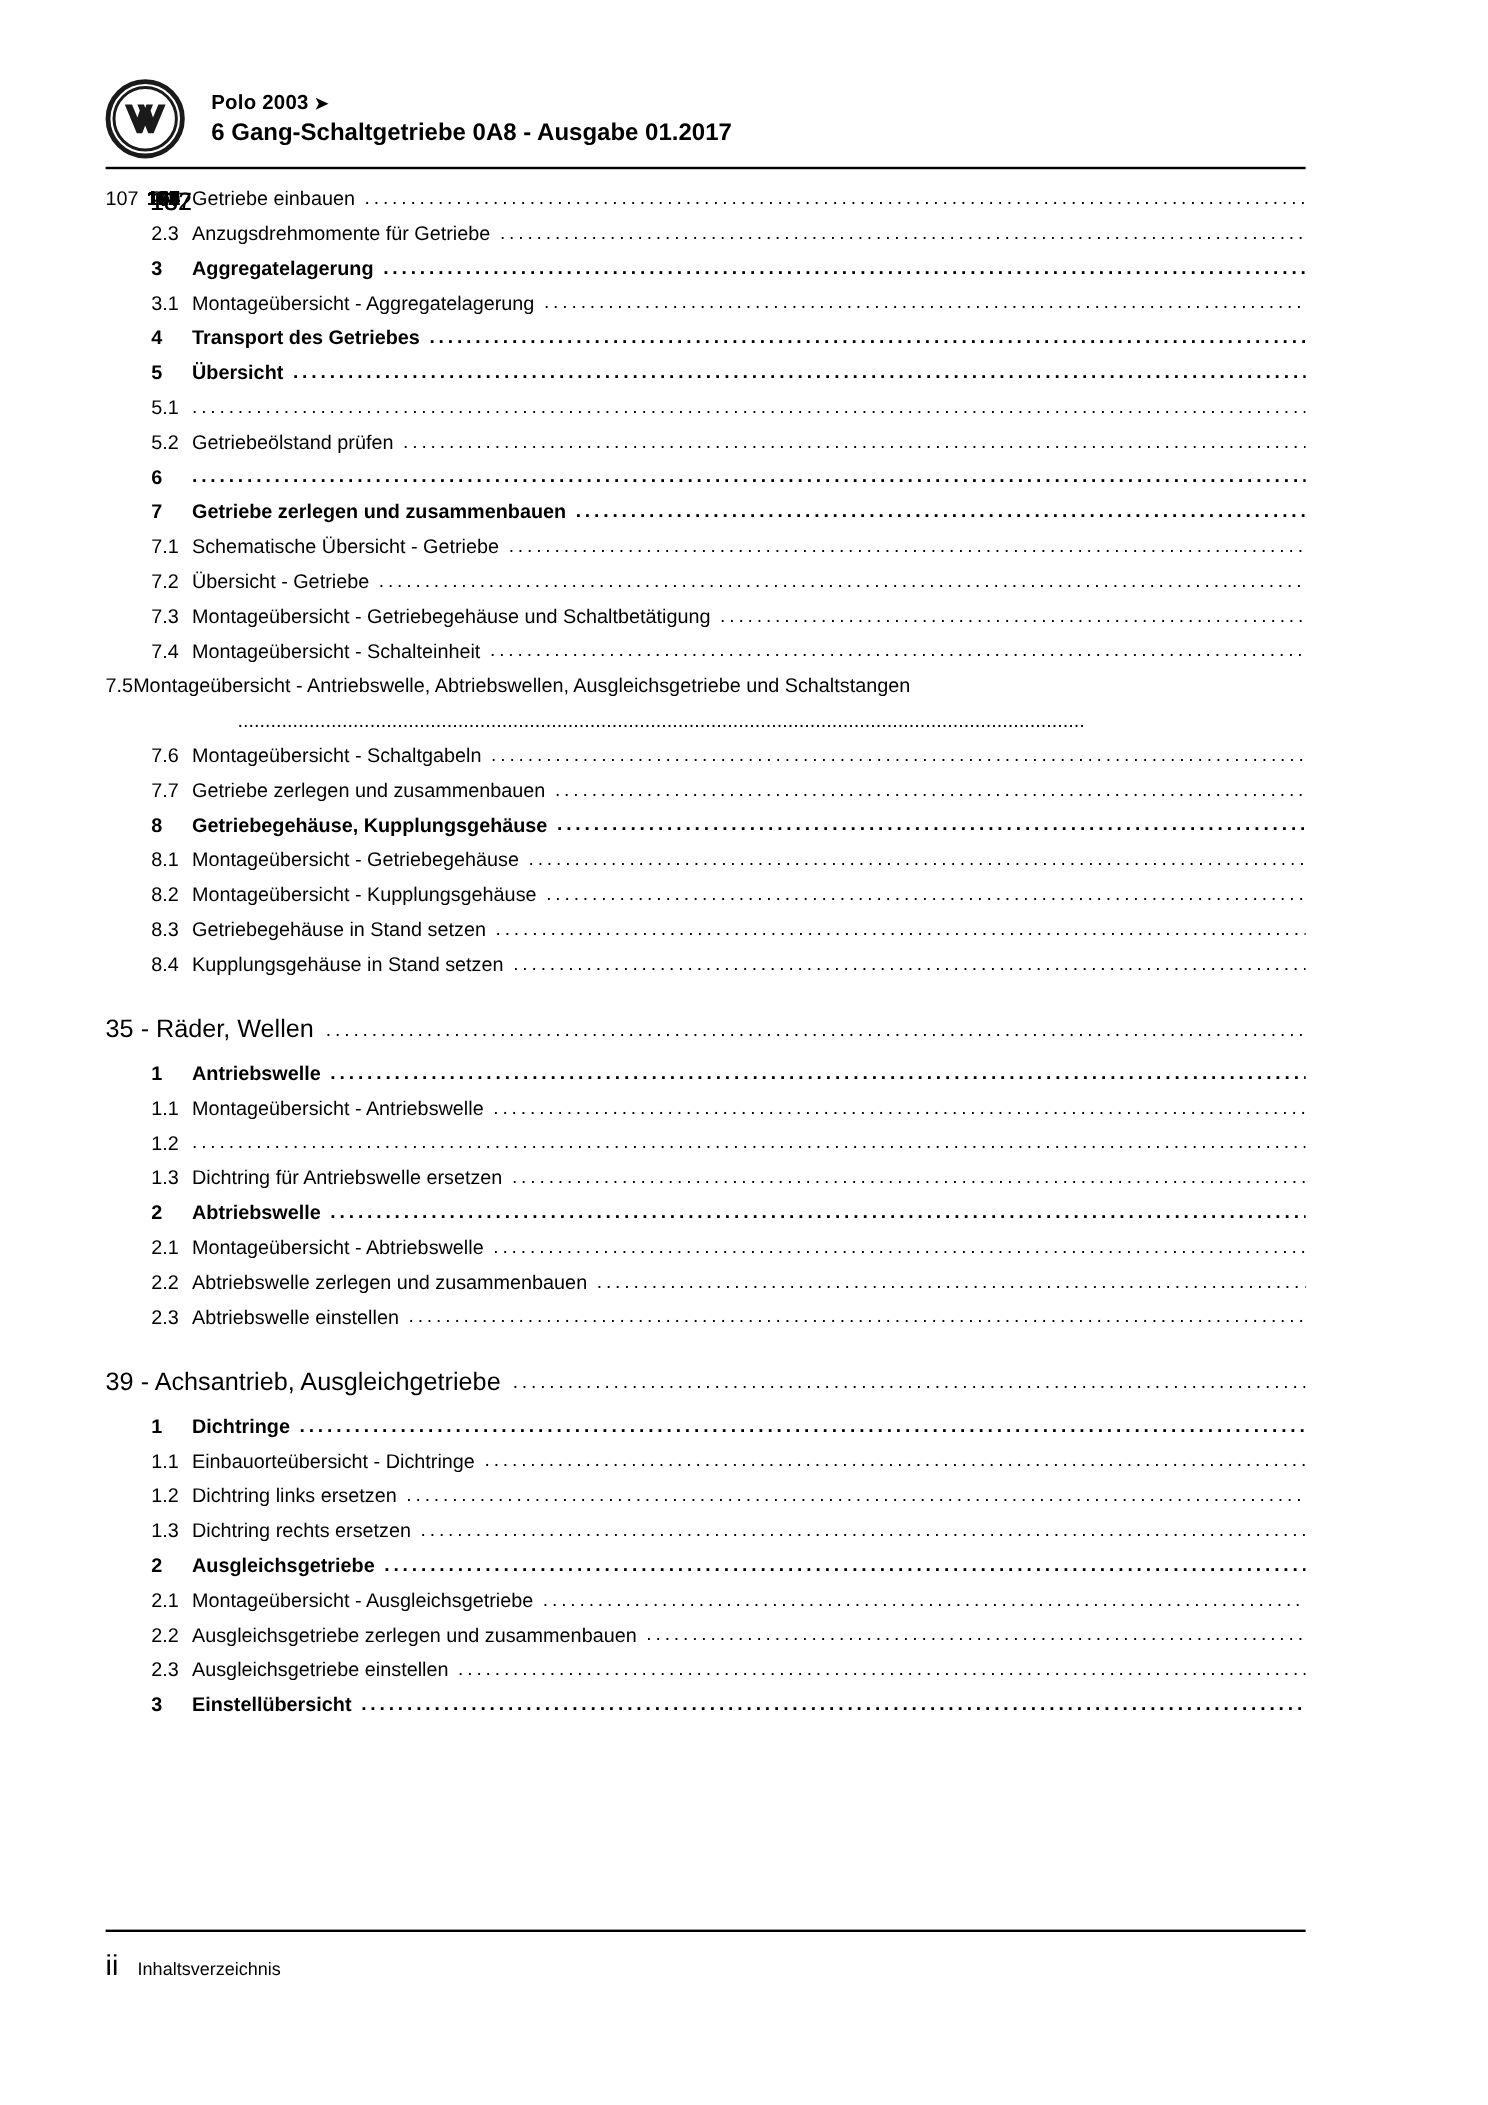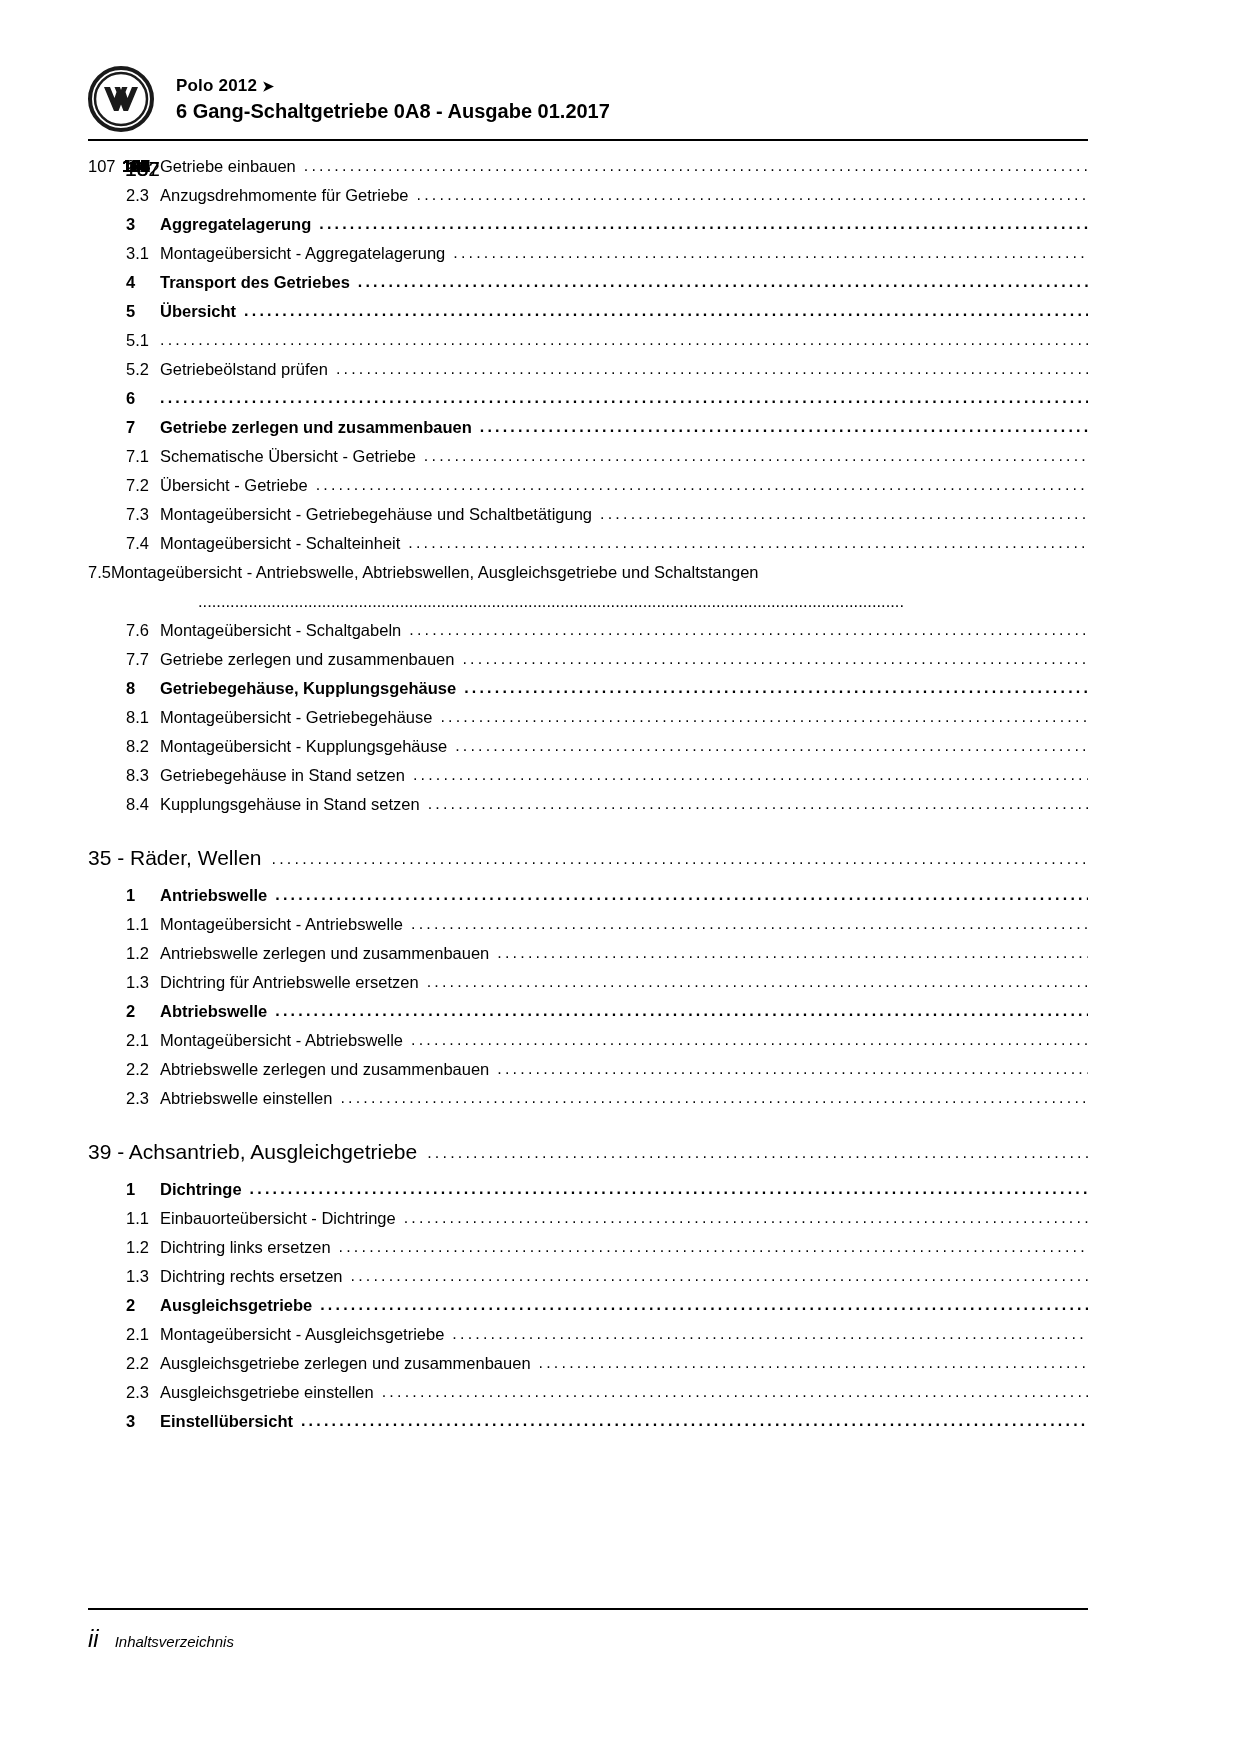--- a/index.html
+++ b/index.html
@@ -167,21 +167,20 @@
     height: 2px;
     background: #000;
   }
   .footer {
     position: absolute;
     left: 88px;
     top: 1625px;
     width: 1000px;
     display: flex;
     align-items: baseline;
-    font-style: italic;
   }
   .footer-pageno {
     font-size: 24px;
     font-weight: normal;
     color: #000;
     margin-right: 16px;
   }
   .footer-label {
     font-size: 15px;
     color: #000;
@@ -196,21 +195,21 @@
     <div class="vw-logo">
       <svg width="58" height="58" viewBox="0 0 58 58">
         <circle cx="29" cy="29" r="26" fill="none" stroke="#1a1a1a" stroke-width="2.5"></circle>
         <g fill="#1a1a1a">
           <polygon points="12,17 18,17 22.5,28 24.5,22 22.5,17 28,17 29,20 30,17 35.5,17 33.5,22 35.5,28 40,17 46,17 36,41 31.5,41 29,34.5 26.5,41 22,41"></polygon>
         </g>
       </svg>
     </div>
     <div class="header-text">
       <div class="header-title">
-        <span>Polo 2012</span>
+        <span>Polo 2003</span>
         <span class="arrow">➤</span>
       </div>
       <div class="header-sub">6 Gang-Schaltgetriebe 0A8 - Ausgabe 01.2017</div>
     </div>
   </div>
   <div class="header-rule"></div>
 
   <div class="toc" id="toc-root">
       <div class="toc-row">
         <span class="num">2.2</span>
@@ -360,21 +359,20 @@
         <span class="page">137</span>
       </div>
       <div class="toc-row">
         <span class="num">1.1</span>
         <span class="label">Montageübersicht - Antriebswelle</span>
         <span class="dots">..........................................................................................................................................................</span>
         <span class="page">137</span>
       </div>
       <div class="toc-row">
         <span class="num">1.2</span>
-        <span class="label">Antriebswelle zerlegen und zusammenbauen</span>
         <span class="dots">..........................................................................................................................................................</span>
         <span class="page">138</span>
       </div>
       <div class="toc-row">
         <span class="num">1.3</span>
         <span class="label">Dichtring für Antriebswelle ersetzen</span>
         <span class="dots">..........................................................................................................................................................</span>
         <span class="page">142</span>
       </div>
       <div class="toc-row level1">

